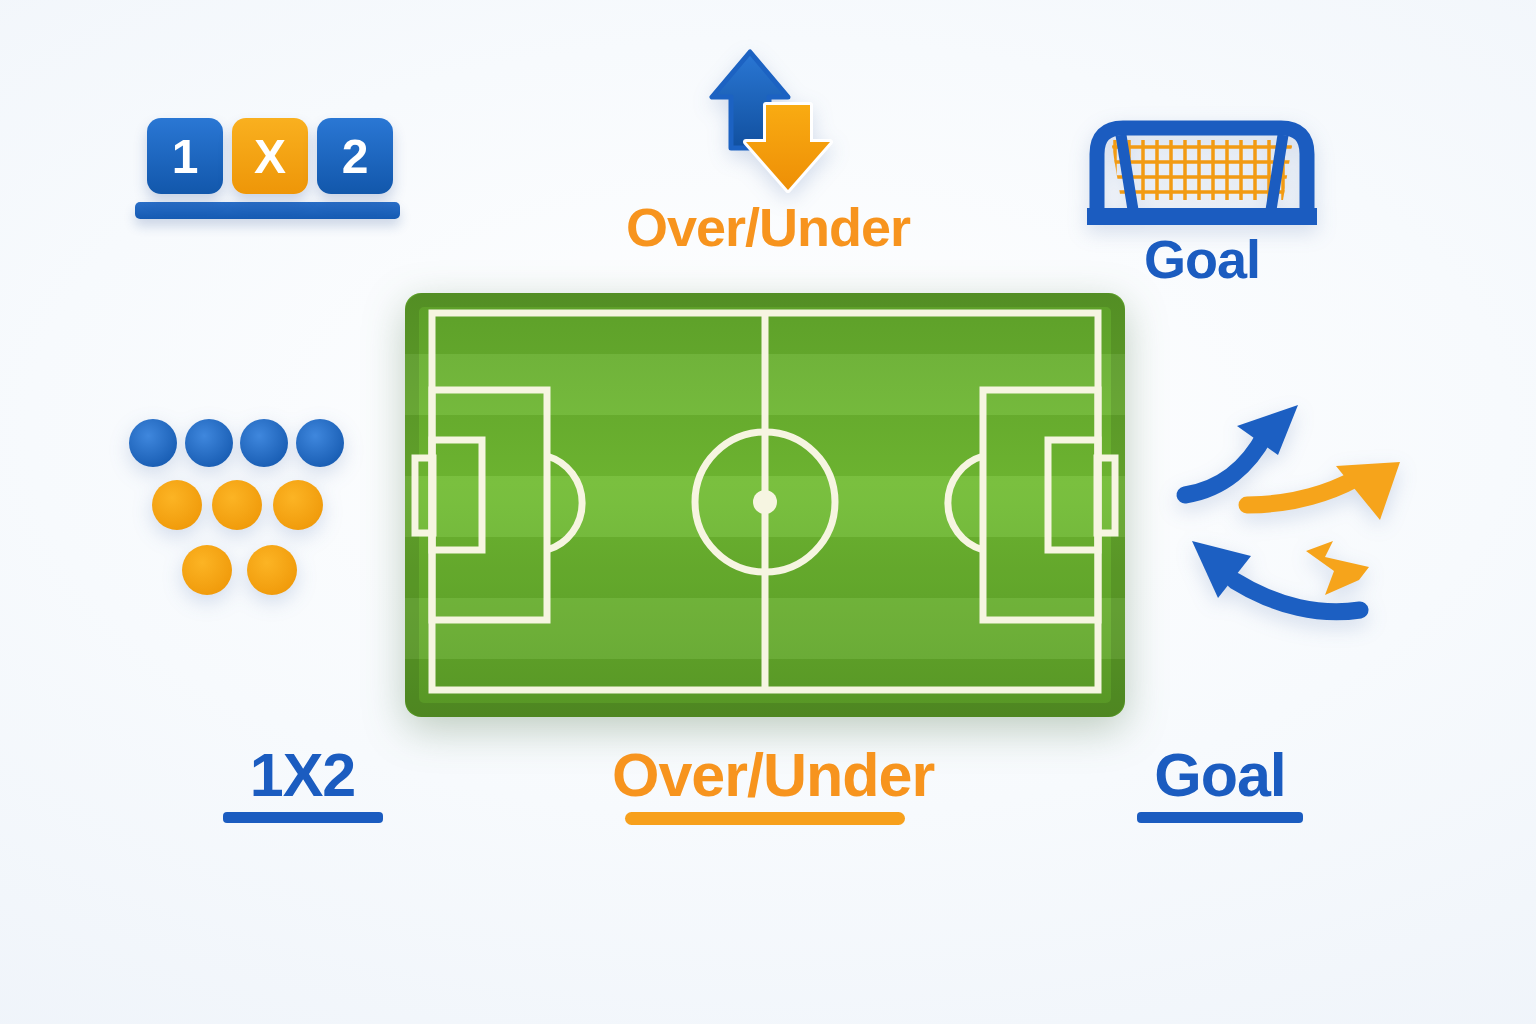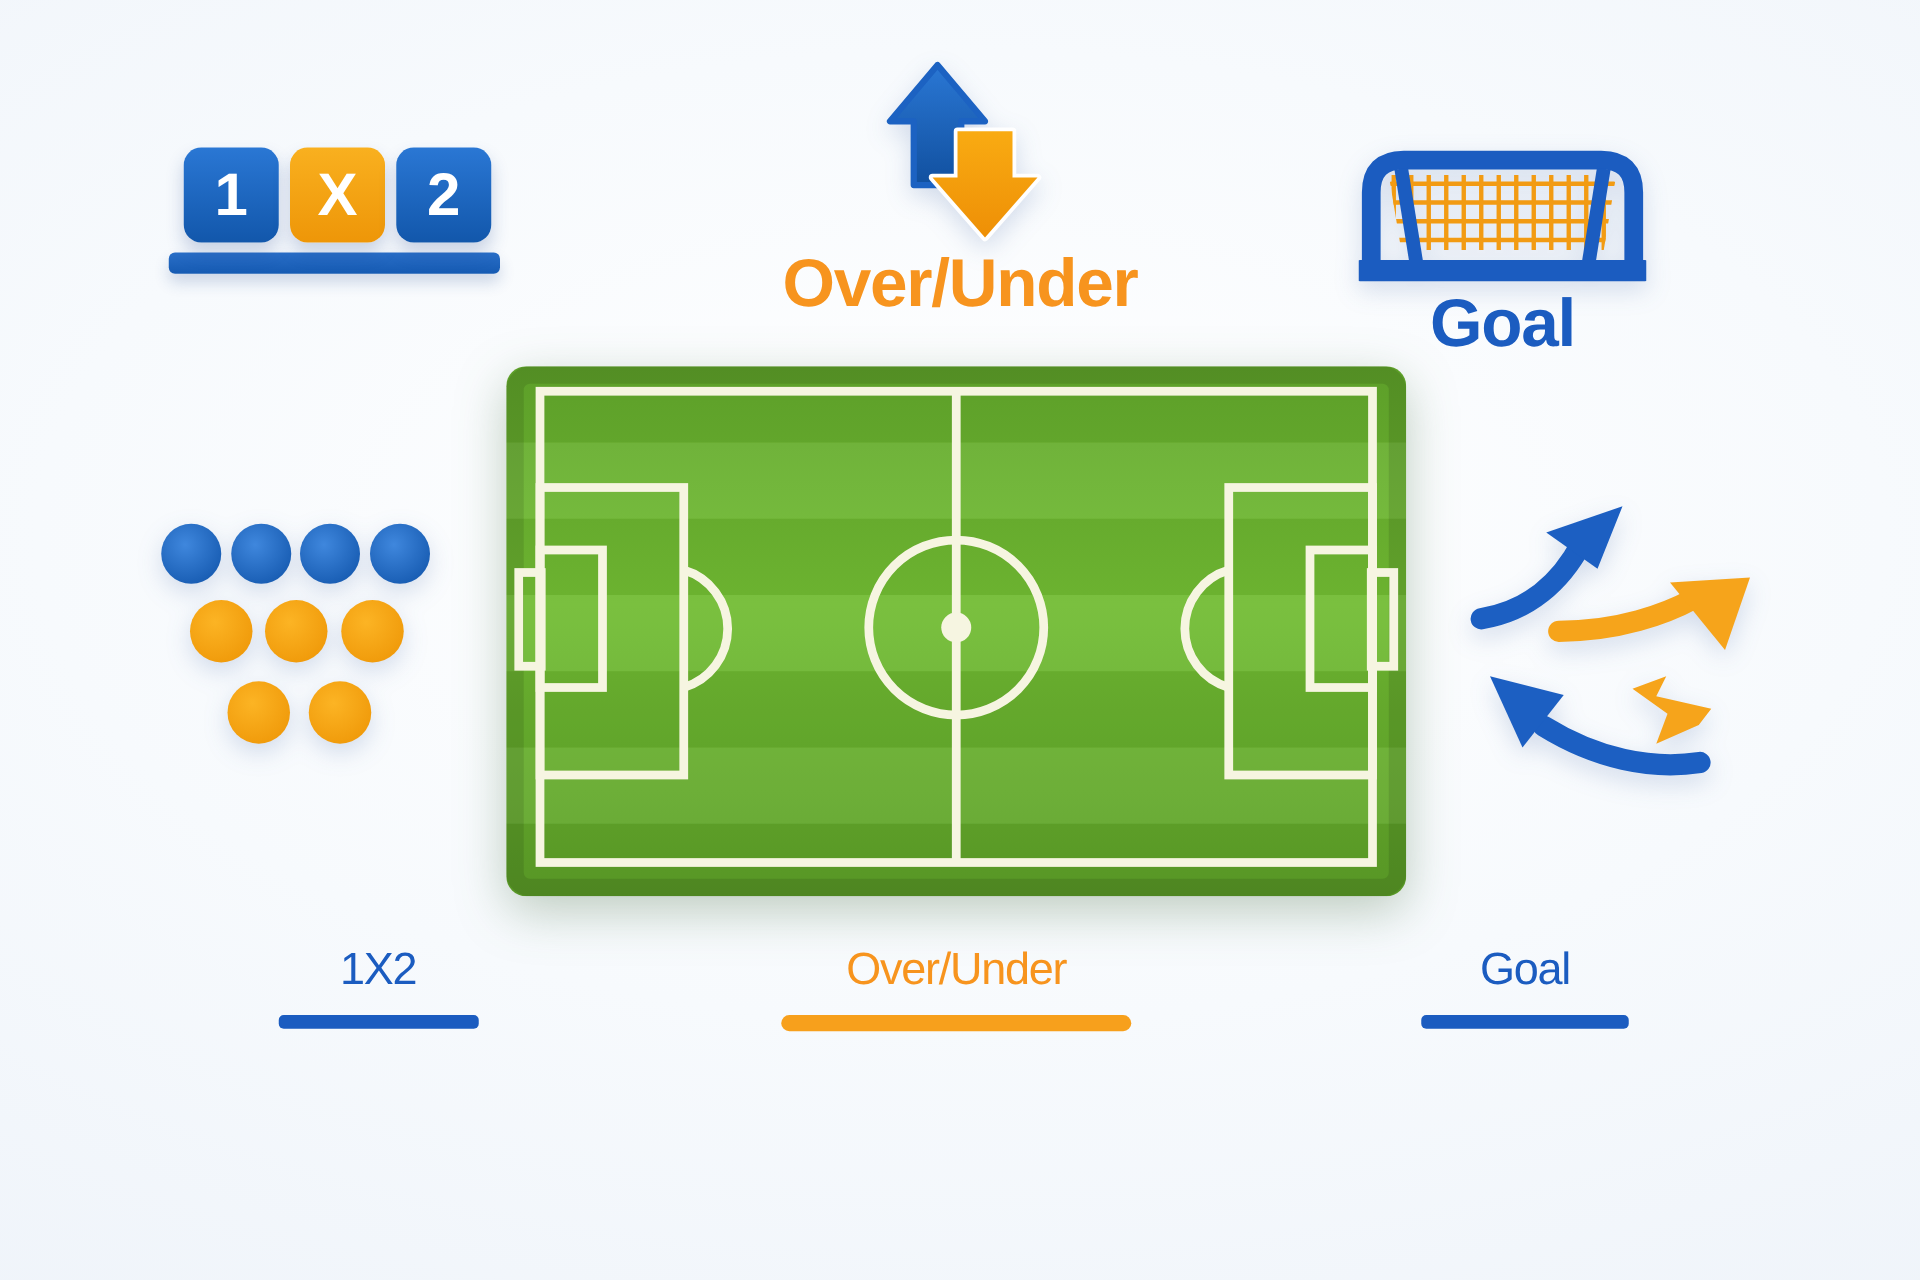--- a/index.html
+++ b/index.html
@@ -30,21 +30,21 @@
 
   
   .title { text-align:center; font-weight:bold; letter-spacing:-1px; }
   .title.orange { color:#f7941e; }
   .title.blue   { color:#1b5cc0; }
   .ou-title   { left:618px; top:196px; width:300px; font-size:54px; }
   .goal-title { left:1087px; top:228px; width:230px; font-size:54px; }
 
   
   .tab { text-align:center; cursor:pointer; }
-  .tab .lbl { font-weight:normal; font-size:36px; letter-spacing:-1px; line-height:58px; }
+  .tab .lbl { font-weight:bold; font-size:61px; letter-spacing:-1px; line-height:58px; }
   .tab .lbl.blue { color:#1b5cc0; }
   .tab .lbl.orange { color:#f7941e; }
   .tab .underline { margin:8px auto 0; }
   .ul-blue   { background:#1b5cc0; height:11px; border-radius:4px; }
   .ul-orange { background:#f7a01c; height:13px; border-radius:7px; }
   .tab-1x2  { left:195px;  top:746px; width:215px; }
   .tab-ou   { left:612px;  top:746px; width:306px; }
   .tab-goal { left:1110px; top:746px; width:220px; }
   .tab-1x2 .underline  { width:160px; }
   .tab-ou .underline   { width:280px; }

